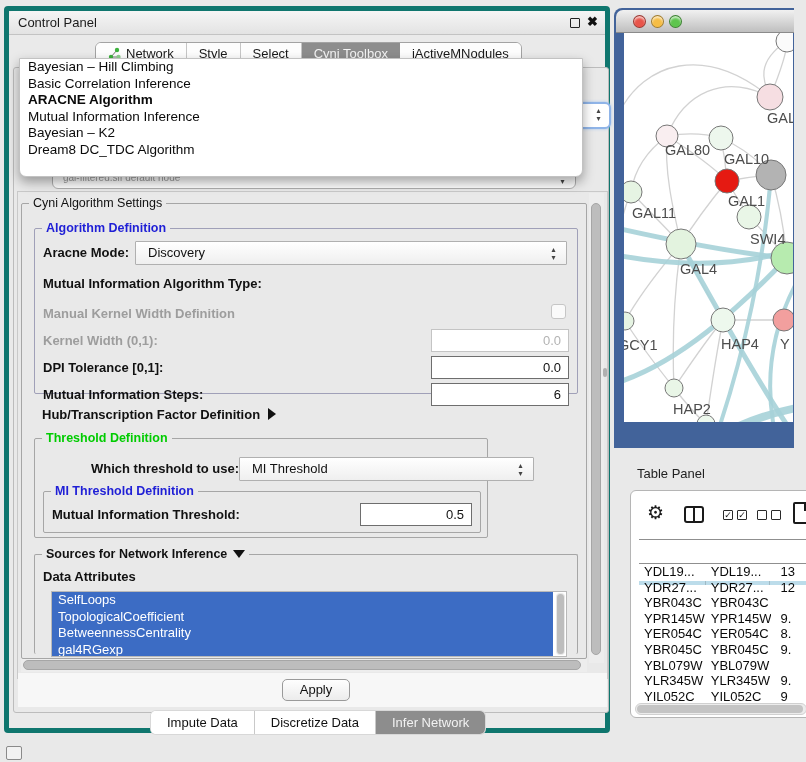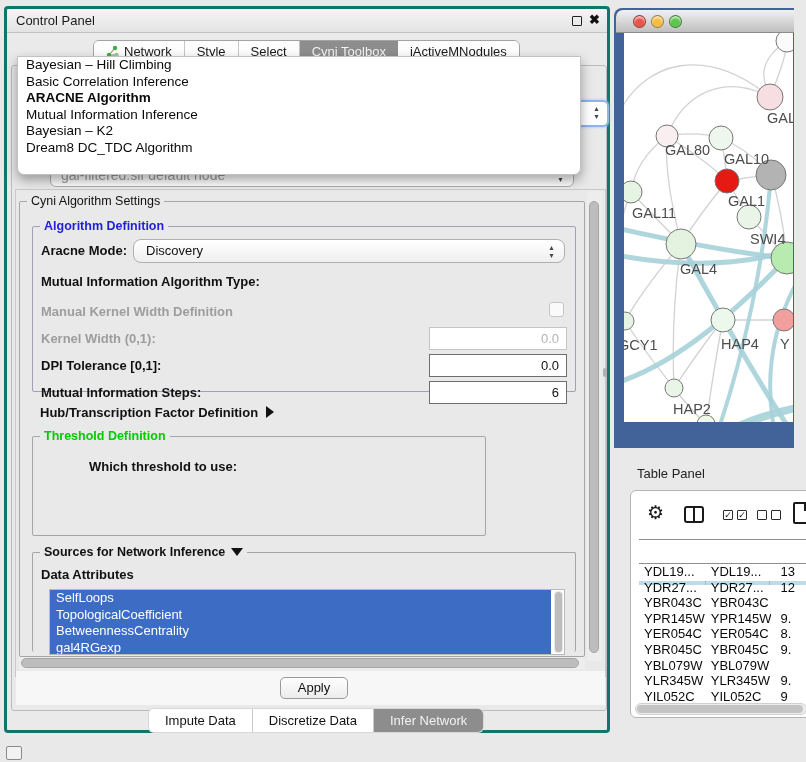--- a/index.html
+++ b/index.html
@@ -2,21 +2,21 @@
 <html><head>
 <meta charset="utf-8">
 <style>
   * { margin:0; padding:0; box-sizing:border-box; }
   html,body { background:#e9e9e9; }
   body { font-family:"Liberation Sans", sans-serif; }
   #stage { position:relative; width:806px; height:762px; background:#e9e9e9; overflow:hidden; }
 
   
   #control-panel { position:absolute; left:4px; top:6px; width:606px; height:727px;
-    background:#eaeaea; border:3px solid #0f766e; border-radius:4px; }
+    background:#eaeaea; border:5px solid #0f766e; border-radius:4px; }
   #cp-titlebar { position:absolute; left:0; top:0; width:100%; height:24px;
     background:linear-gradient(#f5f5f5,#e3e3e3); border-bottom:1px solid #c3c3c3;
     border-radius:4px 4px 0 0; }
   #cp-title { position:absolute; left:9px; top:4px; font-size:13px; color:#1a1a1a; }
   .float-ico { position:absolute; right:25px; top:7px; width:10px; height:10px;
     border:1.6px solid #222; border-radius:1px; }
   .close-ico { position:absolute; right:7px; top:3px; font-size:13px; font-weight:bold; color:#111; }
 
   
   #tabbar { position:absolute; left:86px; top:31px; height:23px; display:flex;
@@ -31,21 +31,21 @@
     border:1px solid #bcbcbc; border-radius:3px; background:#e9e9e9; }
 
   
   #combo-fragment { position:absolute; left:566px; top:91px; width:36px; height:27px;
     background:#fff; border:2px solid #8fb4e8; border-radius:6px; box-shadow:0 0 3px #9ec1ee; }
   #combo-fragment .stp { position:absolute; right:6px; top:3px; }
 
   
   #source-combo { position:absolute; left:43px; top:154px; width:524px; height:24px;
     background:#fcfcfc; border:1px solid #adadad; border-radius:6px;
-    font-size:14px; color:#9a9a9a; line-height:23px; padding-left:10px; }
+    font-size:10px; color:#9a9a9a; line-height:23px; padding-left:10px; }
   #source-combo .stp { position:absolute; right:8px; top:4px; }
 
   
   #algo-popup { position:absolute; left:10px; top:47px; width:564px; height:119px;
     background:#fff; border:1px solid #c2c2c2; border-radius:0 0 7px 7px;
     box-shadow:0 5px 12px rgba(0,0,0,.35); z-index:5; }
   #algo-placeholder { height:17px; text-align:center; color:#ababab; font-size:13px; padding-top:1px; }
   .algo-opt { height:16.6px; font-size:13.5px; color:#0a0a0a; padding-left:8px; white-space:nowrap; }
   .algo-opt.bold { font-weight:bold; }
 
@@ -63,21 +63,21 @@
   .grp { position:absolute; border:1px solid #a6a6a6; border-radius:2px; }
   .grp > .ttl { position:absolute; top:-8px; left:7px; background:#e9e9e9; padding:0 4px;
     font-size:12.5px; color:#111; white-space:nowrap; }
   .ttl.blue { color:#1f1fd6; font-weight:600;text-align:center; }
   .ttl.green { color:#0c0; font-weight:600; }
 
   .lbl { position:absolute; font-size:13px; font-weight:bold; color:#111; white-space:nowrap; }
   .lbl.dis { color:#9d9d9d; }
 
   .combo { position:absolute; height:24px; background:linear-gradient(#ffffff,#efefef);
-    border:1px solid #b0b0b0; border-radius:8px; font-size:13px; color:#111;
+    border:1px solid #b0b0b0; border-radius:1px; font-size:13px; color:#111;
     line-height:22px; padding-left:12px; }
   .stp { width:9px; height:16px; display:inline-block; position:absolute; right:8px; top:4px; }
   .stp:before { content:"\25B4\A\25BE"; white-space:pre; display:block; font-size:8px;
     line-height:8px; color:#444; text-align:center; }
 
   .inp { position:absolute; height:23px; background:#fff; border:1px solid #6e6e6e;
     font-size:13px; color:#111; text-align:right; padding-right:7px; line-height:21px; }
   .inp.dis { border:1px solid #c4c4c4; color:#b3b3b3; }
 
   .cbx { position:absolute; width:15px; height:15px; border:1px solid #c6c6c6;
@@ -245,21 +245,30 @@
       </div>
 
       <span class="lbl" style="left:20px; top:203px; font-weight:600;">
         <span>Hub/Transcription Factor Definition</span><span class="tri-right"></span>
       </span>
 
       <div class="grp" style="left:12px; top:234px; width:454px; height:100px;">
         <span class="ttl green">Threshold Definition</span>
 
         <span class="lbl" style="left:56px; top:22px;">Which threshold to use:</span>
-
+        <div class="combo" style="left:204px; top:18px; width:295px;">
+          <span>MI Threshold</span>
+          <span class="stp"></span>
+        </div>
+
+        <div class="grp" style="left:8px; top:52px; width:438px; height:42px;">
+          <span class="ttl blue">MI Threshold Definition</span>
+          <span class="lbl" style="left:8px; top:15px;">Mutual Information Threshold:</span>
+          <input class="inp" style="left: 316px; top: 11px; width: 112px;" value="0.5">
+        </div>
       </div>
 
       <div class="grp" style="left:12px; top:350px; width:544px; height:100px; border-bottom:none;">
         <span class="ttl" style="font-weight:600;">
           <span>Sources for Network Inference</span><span class="tri-down"></span>
         </span>
         <span class="lbl" style="left:8px; top:14px;">Data Attributes</span>
         <div id="attr-list">
           <div class="attr-item" style="background: rgb(60, 108, 196);">SelfLoops</div>
             <div class="attr-item" style="background: rgb(60, 108, 196);">TopologicalCoefficient</div>

